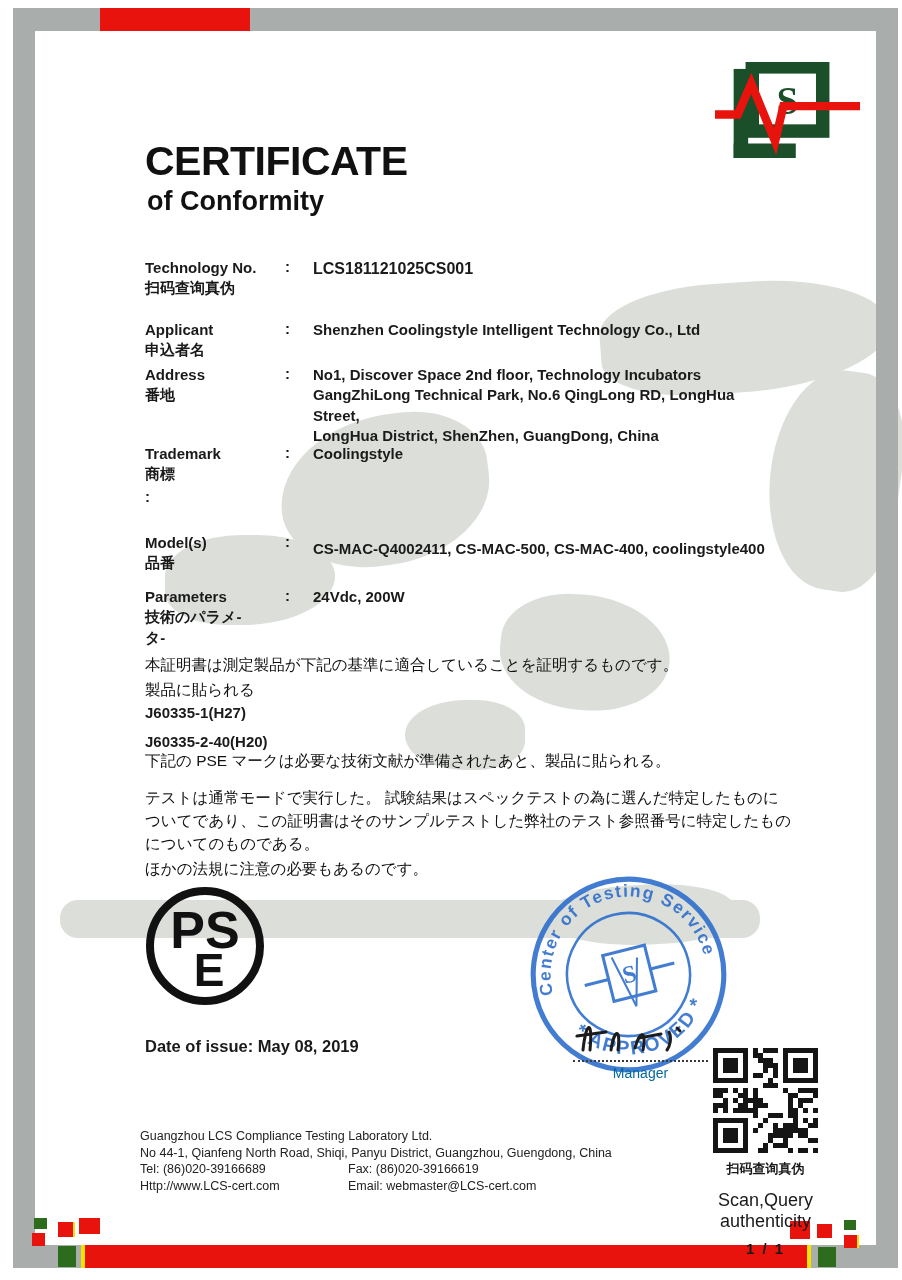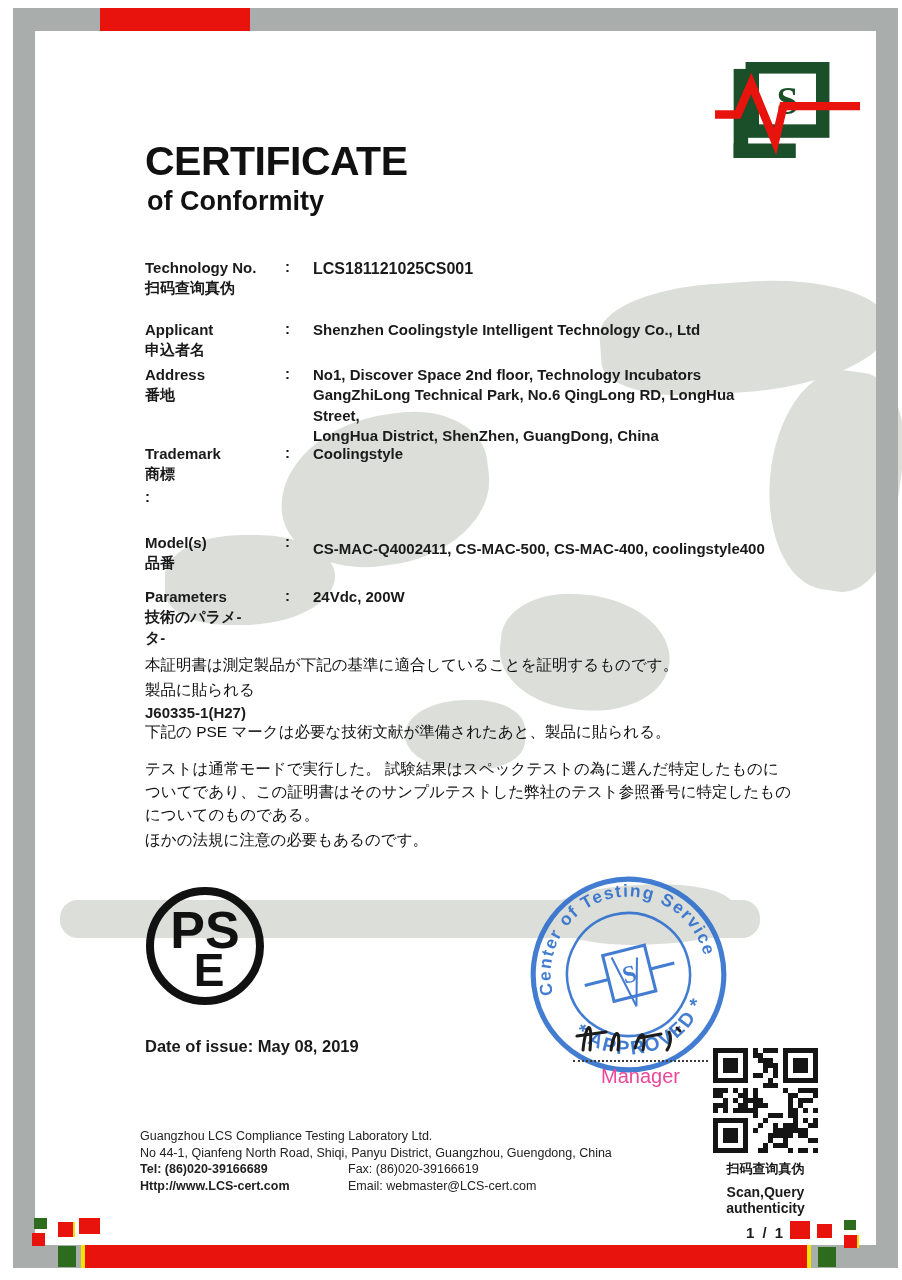--- a/index.html
+++ b/index.html
@@ -30,30 +30,30 @@
   .statements .std2{margin-top:12px;}
   .statements .para{margin-top:14px;}
   .date-line{position:absolute;left:145px;top:1037px;font-size:16.5px;font-weight:bold;}
   
   .pse{position:absolute;left:143px;top:884px;}
   
   .stamp{position:absolute;left:526px;top:872px;opacity:.88;transform:rotate(-14deg);}
   
   .sig{position:absolute;left:568px;top:1008px;width:145px;text-align:center;z-index:3;}
   .sig .line{border-top:2px dotted #3a3a3a;width:135px;margin:2px auto 3px auto;}
-  .sig .role{font-size:20px;color:#ec4899;}
+  .sig .role{font-size:14px;color:#0369a1;}
   
   .qrblock{position:absolute;left:688px;top:1048px;width:155px;text-align:center;}
   .qrgrid{position:relative;margin:0 auto;background:#fff;}
   .qr-cap1{font-size:13px;font-weight:bold;margin-top:7px;}
-  .qr-cap2{font-size:14px;font-weight:bold;margin-top:6px;}
+  .qr-cap2{font-size:18px;font-weight:normal;margin-top:12px;}
   .qr-page{font-size:15px;font-weight:bold;letter-spacing:2px;margin-top:8px;}
   
   .footer{position:absolute;left:140px;top:1128px;font-size:12.5px;line-height:1.32;color:#222;}
-  .footer .col{display:inline-block;width:208px;font-weight:bold;}
+  .footer .col{display:inline-block;width:208px;}
 </style>
 </head>
 <body>
 
 <div class="page">
 
   <div class="wm" style="left:600px;top:282px;width:290px;height:110px;border-radius:45% 55% 60% 40%;transform:rotate(-4deg);"></div>
   <div class="wm" style="left:770px;top:370px;width:130px;height:220px;border-radius:55% 45% 40% 60%;transform:rotate(8deg);"></div>
   <div class="wm" style="left:280px;top:415px;width:210px;height:150px;border-radius:60% 40% 55% 45%;transform:rotate(-7deg);"></div>
   <div class="wm" style="left:165px;top:535px;width:170px;height:90px;border-radius:50% 50% 60% 40%;"></div>
@@ -129,20 +129,21 @@
       <div class="flabel"><span>Parameters</span><br><span>技術のパラメ-
 タ-</span></div>
       <div class="fcolon">:</div>
       <div class="fvalue">24Vdc, 200W</div>
     </div>
 
     <div class="statements">
       <p class="jp">本証明書は測定製品が下記の基準に適合していることを証明するものです。</p>
       <p class="jp">製品に貼られる</p>
       <p class="std">J60335-1(H27)</p>
+      <p class="std std2">J60335-2-40(H20)</p>
       <p class="jp">下記の PSE マークは必要な技術文献が準備されたあと、製品に貼られる。</p>
       <p class="jp para">テストは通常モードで実行した。 試験結果はスペックテストの為に選んだ特定したものについてであり、この証明書はそのサンプルテストした弊社のテスト参照番号に特定したものについてのものである。</p>
       <p class="jp">ほかの法規に注意の必要もあるのです。</p>
     </div>
 
     <svg class="pse" width="124" height="124" viewBox="0 0 124 124">
       <circle cx="62" cy="62" r="55" fill="none" stroke="#111" stroke-width="8"></circle>
       <text x="62" y="64" font-size="52" font-weight="bold" fill="#111" text-anchor="middle" font-family="Liberation Sans, DejaVu Sans, sans-serif">PS</text>
       <text x="66" y="102" font-size="46" font-weight="bold" fill="#111" text-anchor="middle" font-family="Liberation Sans, DejaVu Sans, sans-serif">E</text>
     </svg>

